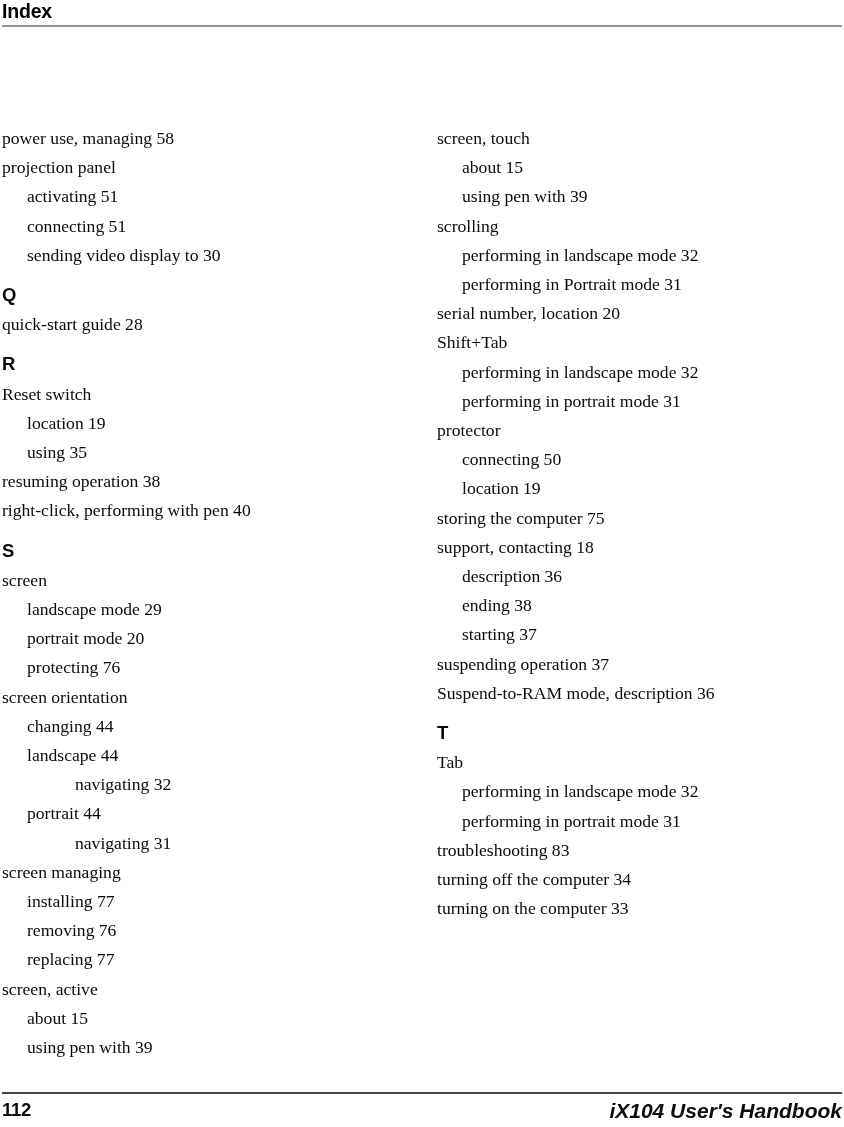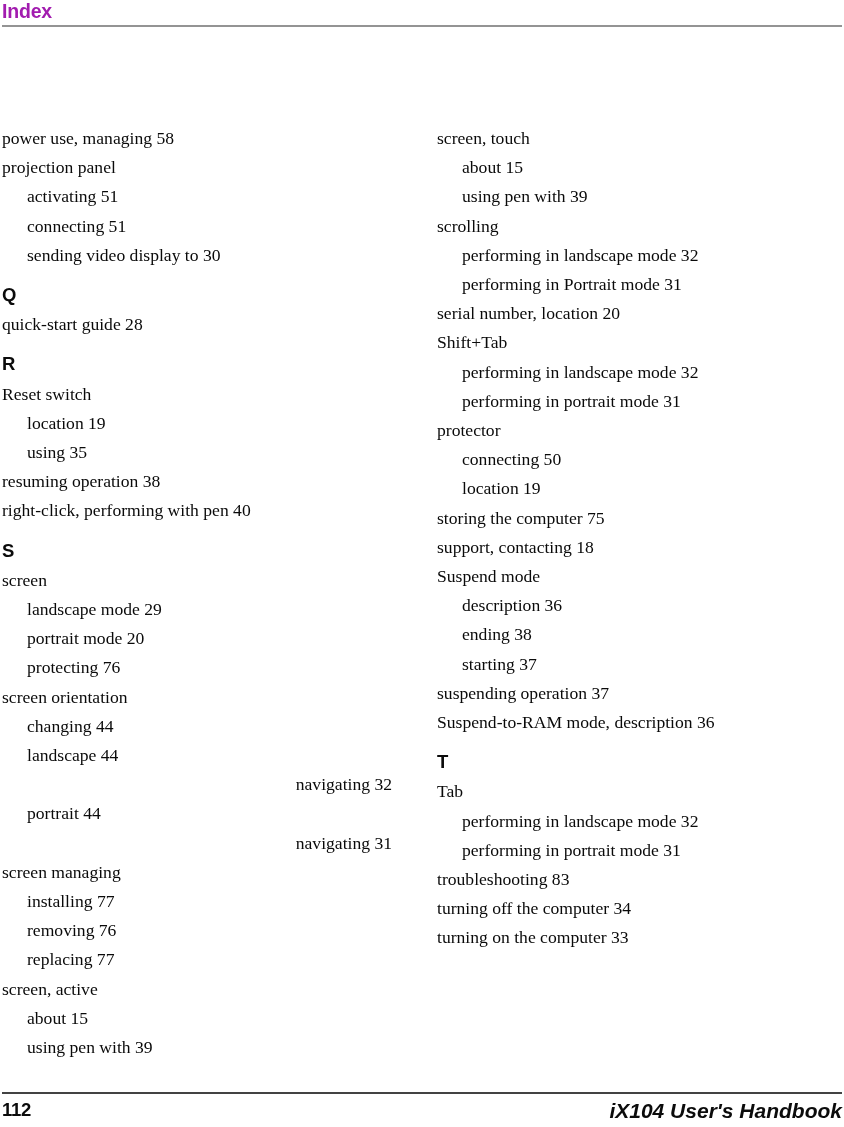--- a/index.html
+++ b/index.html
@@ -33,21 +33,21 @@
   }
   .header-title {
     position: absolute;
     left: 2px;
     top: -1px;
     font-family: "Liberation Sans", "DejaVu Sans", sans-serif;
     font-weight: bold;
     font-size: 19.5px;
     letter-spacing: -0.2px;
     line-height: 24px;
-    color: #a21caf;
+    color: #000000;
     text-align: center;
   }
   .header-rule {
     position: absolute;
     left: 2px;
     top: 25px;
     width: 840px;
     height: 2px;
     background: #949494;
   }
@@ -70,21 +70,21 @@
 
   .entry {
     font-family: "Liberation Serif", "DejaVu Serif", serif;
     font-size: 17.6px;
     line-height: 29.2px;
     color: #0a0a0a;
     white-space: nowrap;
   }
   .lvl-0 { padding-left: 0px; }
   .lvl-1 { padding-left: 25px; }
-  .lvl-2 { padding-left: 73px; text-align: right; }
+  .lvl-2 { padding-left: 73px; }
 
   .section-letter {
     font-family: "Liberation Sans", "DejaVu Sans", sans-serif;
     font-weight: bold;
     font-size: 18.5px;
     line-height: 29.2px;
     color: #0b0b0b;
     margin-top: 10px;
     margin-bottom: 1px;
   }
@@ -181,21 +181,20 @@
         <div class="entry lvl-1">performing in Portrait mode 31</div>
         <div class="entry lvl-0">serial number, location 20</div>
         <div class="entry lvl-0">Shift+Tab</div>
         <div class="entry lvl-1">performing in landscape mode 32</div>
         <div class="entry lvl-1">performing in portrait mode 31</div>
         <div class="entry lvl-0">protector</div>
         <div class="entry lvl-1">connecting 50</div>
         <div class="entry lvl-1">location 19</div>
         <div class="entry lvl-0">storing the computer 75</div>
         <div class="entry lvl-0">support, contacting 18</div>
-        <div class="entry lvl-0">Suspend mode</div>
         <div class="entry lvl-1">description 36</div>
         <div class="entry lvl-1">ending 38</div>
         <div class="entry lvl-1">starting 37</div>
         <div class="entry lvl-0">suspending operation 37</div>
         <div class="entry lvl-0">Suspend-to-RAM mode, description 36</div>
         <div class="section-letter">T</div>
         <div class="entry lvl-0">Tab</div>
         <div class="entry lvl-1">performing in landscape mode 32</div>
         <div class="entry lvl-1">performing in portrait mode 31</div>
         <div class="entry lvl-0">troubleshooting 83</div>

